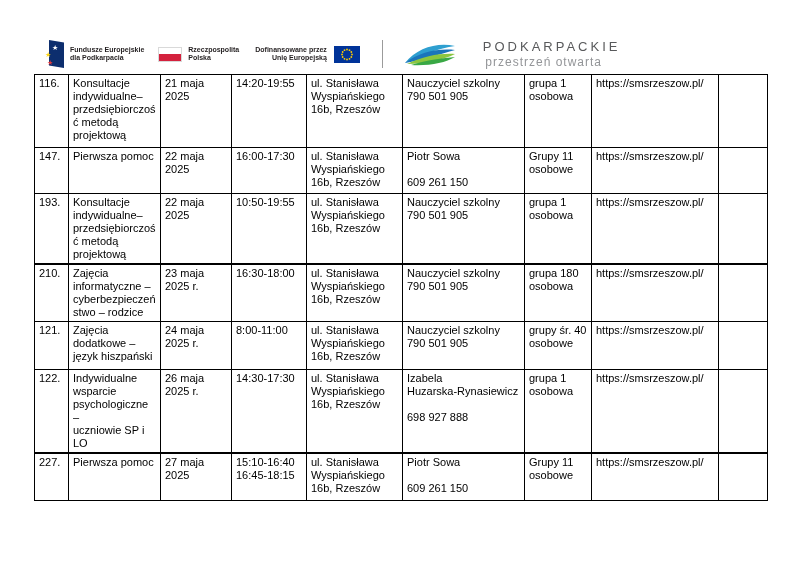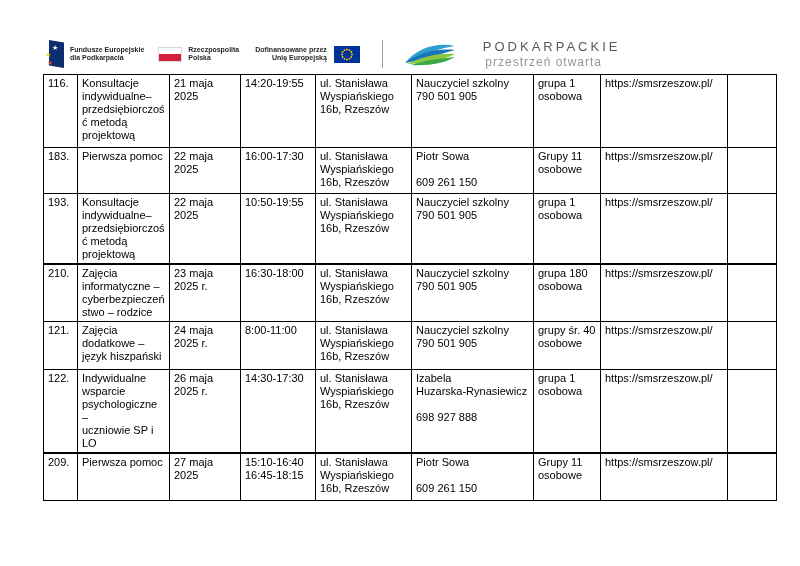--- a/index.html
+++ b/index.html
@@ -13,21 +13,21 @@
   .pl-flag { width:24px; height:15px; border:0.5px solid #d9d9d9; box-sizing:border-box; }
   .pl-flag .w { height:50%; background:#ffffff; }
   .pl-flag .r { height:50%; background:#d4213d; }
   .logo-sep { width:1px; height:28px; background:#9b9b9b; margin:0 20px 0 22px; }
   .podk { display:flex; align-items:center; }
   .podk-text { margin-left:10px; }
   .podk-title { font-size:13px; letter-spacing:3px; color:#58595b; line-height:13px;margin-left:16px; }
   .podk-sub { font-size:12px; letter-spacing:1px; color:#939598; text-align:center; margin-top:2px; }
 
   
-  table.schedule { position:absolute; left:43px; top:74px; width:733px; border-collapse:collapse; table-layout:fixed; }
+  table.schedule { position:absolute; left:34px; top:74px; width:733px; border-collapse:collapse; table-layout:fixed; }
   table.schedule td {
     border:1.5px solid #000;
     vertical-align:top;
     padding:2px 3px 2px 4px;
     font-size:11px;
     line-height:13px;
     color:#000;
     white-space:pre-line;
     overflow:hidden;
     word-wrap:break-word;
@@ -133,21 +133,21 @@
 Wyspiańskiego
 16b, Rzeszów</td>
         <td>Nauczyciel szkolny
 790 501 905</td>
         <td>grupa 1
 osobowa</td>
         <td>https://smsrzeszow.pl/</td>
         <td></td>
       </tr>
       <tr style="height:46px;">
-        <td>183.</td>
+        <td>147.</td>
         <td>Pierwsza pomoc</td>
         <td>22 maja
 2025</td>
         <td>16:00-17:30</td>
         <td>ul. Stanisława
 Wyspiańskiego
 16b, Rzeszów</td>
         <td>Piotr Sowa
 
 609 261 150</td>
@@ -229,21 +229,21 @@
         <td>Izabela
 Huzarska-Rynasiewicz
 
 698 927 888</td>
         <td>grupa 1
 osobowa</td>
         <td>https://smsrzeszow.pl/</td>
         <td></td>
       </tr>
       <tr class="thick-top" style="height:47px;">
-        <td>209.</td>
+        <td>227.</td>
         <td>Pierwsza pomoc</td>
         <td>27 maja
 2025</td>
         <td>15:10-16:40
 16:45-18:15</td>
         <td>ul. Stanisława
 Wyspiańskiego
 16b, Rzeszów</td>
         <td>Piotr Sowa
 

